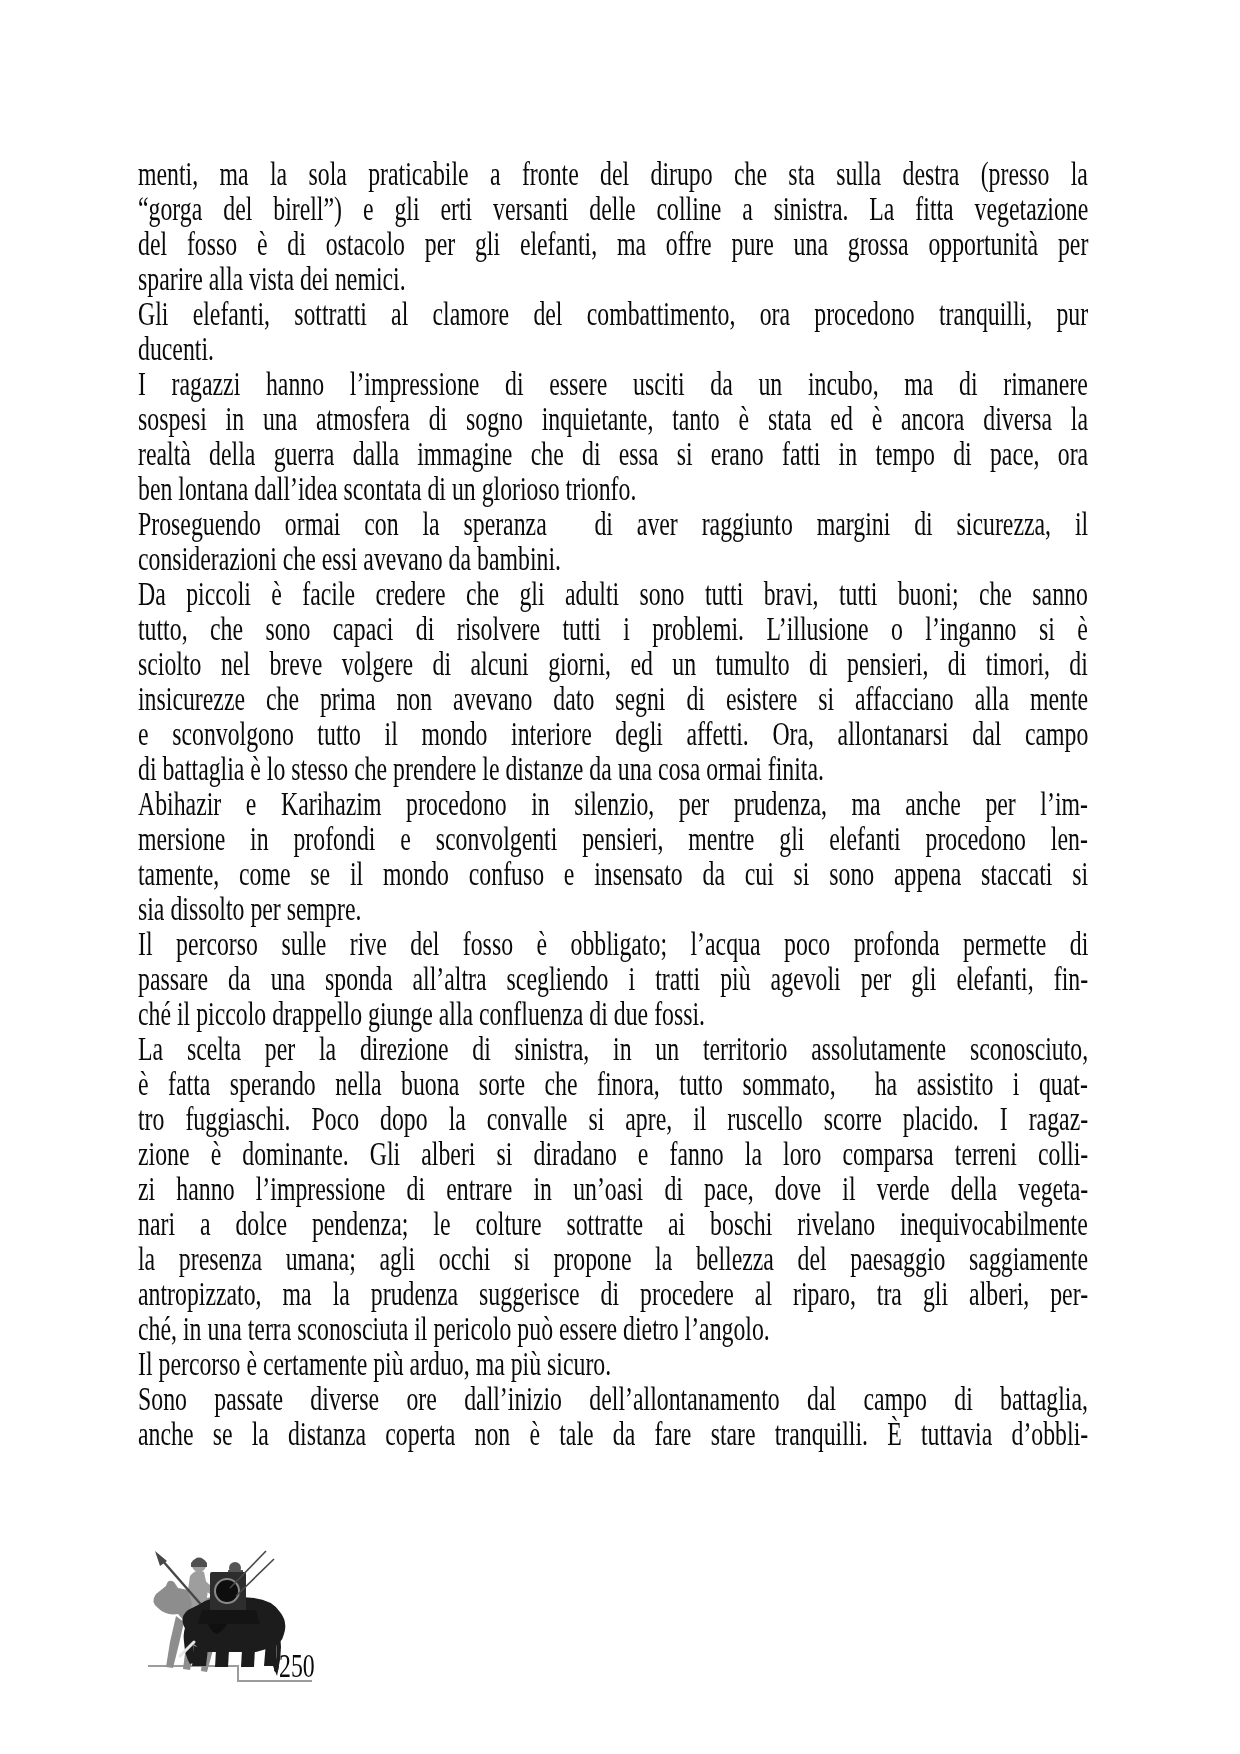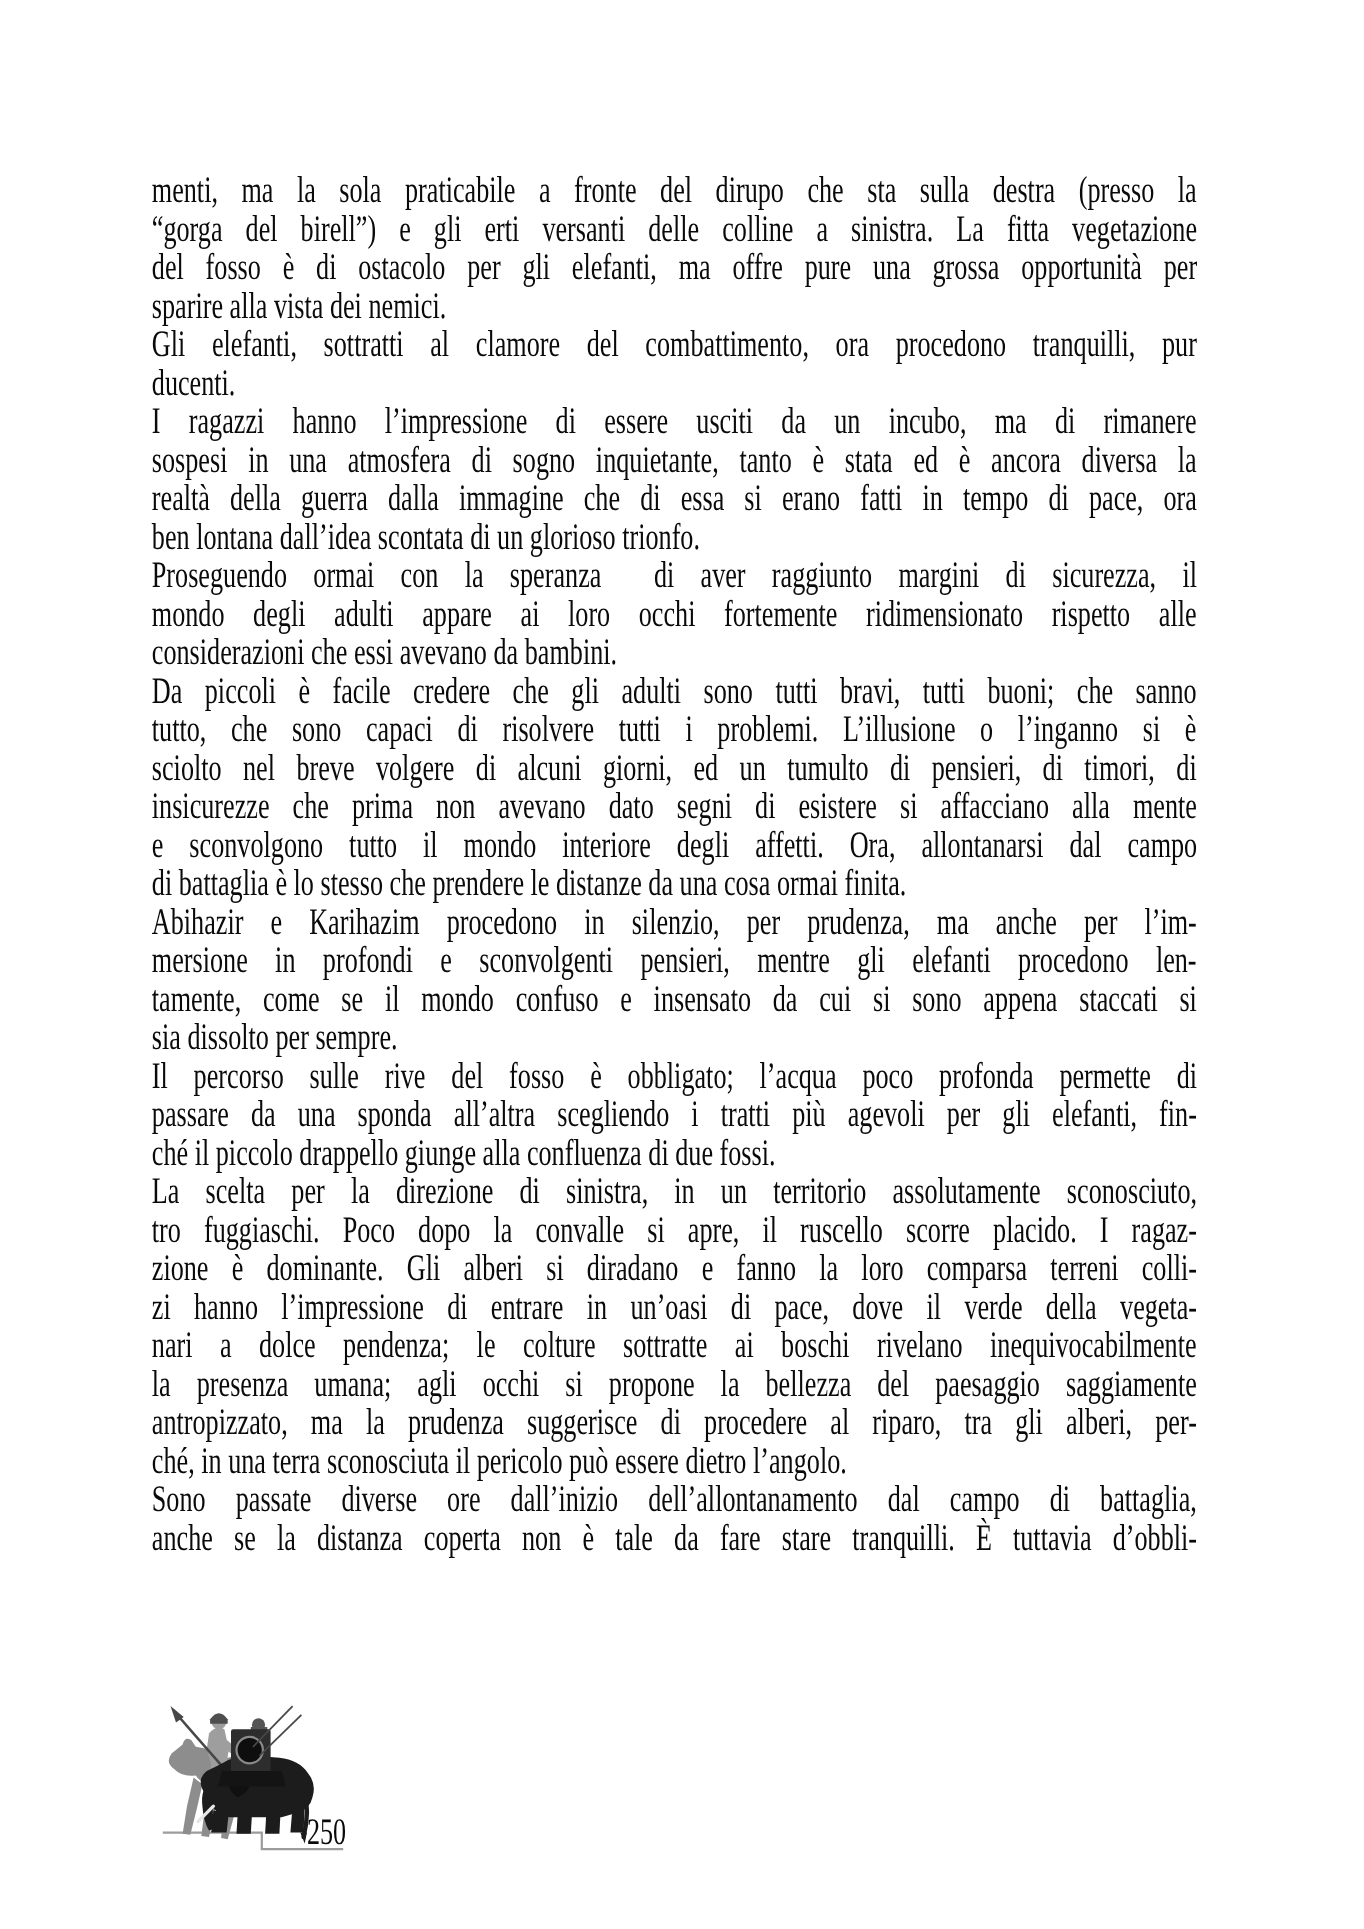--- a/index.html
+++ b/index.html
@@ -49,43 +49,44 @@
       <div class="line"><span class="fit" style="word-spacing: 21.3956px;">“gorga del birell”) e gli erti versanti delle colline a sinistra. La fitta vegetazione</span></div>
       <div class="line"><span class="fit" style="word-spacing: 19.7959px;">del fosso è di ostacolo per gli elefanti, ma offre pure una grossa opportunità per</span></div>
       <div class="line"><span class="fit">sparire alla vista dei nemici.</span></div>
       <div class="line"><span class="fit" style="word-spacing: 26.1143px;">Gli elefanti, sottratti al clamore del combattimento, ora procedono tranquilli, pur</span></div>
       <div class="line"><span class="fit">ducenti.</span></div>
       <div class="line"><span class="fit" style="word-spacing: 28.1786px;">I ragazzi hanno l’impressione di essere usciti da un incubo, ma di rimanere</span></div>
       <div class="line"><span class="fit" style="word-spacing: 18.3673px;">sospesi in una atmosfera di sogno inquietante, tanto è stata ed è ancora diversa la</span></div>
       <div class="line"><span class="fit" style="word-spacing: 17.6095px;">realtà della guerra dalla immagine che di essa si erano fatti in tempo di pace, ora</span></div>
       <div class="line"><span class="fit">ben lontana dall’idea scontata di un glorioso trionfo.</span></div>
       <div class="line"><span class="fit" style="word-spacing: 25.5952px;">Proseguendo ormai con la speranza  di aver raggiunto margini di sicurezza, il</span></div>
-      <div class="line"><span class="fit" style="word-spacing: 28.6143px;">mondo degli adulti appare ai loro occhi fortemente ridimensionato rispetto alle</span></div>
       <div class="line"><span class="fit">considerazioni che essi avevano da bambini.</span></div>
       <div class="line"><span class="fit" style="word-spacing: 20.6531px;">Da piccoli è facile credere che gli adulti sono tutti bravi, tutti buoni; che sanno</span></div>
       <div class="line"><span class="fit" style="word-spacing: 23.4725px;">tutto, che sono capaci di risolvere tutti i problemi. L’illusione o l’inganno si è</span></div>
       <div class="line"><span class="fit" style="word-spacing: 19.2959px;">sciolto nel breve volgere di alcuni giorni, ed un tumulto di pensieri, di timori, di</span></div>
       <div class="line"><span class="fit" style="word-spacing: 21.4286px;">insicurezze che prima non avevano dato segni di esistere si affacciano alla mente</span></div>
       <div class="line"><span class="fit" style="word-spacing: 25.1948px;">e sconvolgono tutto il mondo interiore degli affetti. Ora, allontanarsi dal campo</span></div>
       <div class="line"><span class="fit">di battaglia è lo stesso che prendere le distanze da una cosa ormai finita.</span></div>
       <div class="line"><span class="fit" style="word-spacing: 26.6494px;">Abihazir e Karihazim procedono in silenzio, per prudenza, ma anche per l’im-</span></div>
       <div class="line"><span class="fit" style="word-spacing: 27.0143px;">mersione in profondi e sconvolgenti pensieri, mentre gli elefanti procedono len-</span></div>
       <div class="line"><span class="fit" style="word-spacing: 19.7245px;">tamente, come se il mondo confuso e insensato da cui si sono appena staccati si</span></div>
       <div class="line"><span class="fit">sia dissolto per sempre.</span></div>
       <div class="line"><span class="fit" style="word-spacing: 25.0119px;">Il percorso sulle rive del fosso è obbligato; l’acqua poco profonda permette di</span></div>
       <div class="line"><span class="fit" style="word-spacing: 20.1648px;">passare da una sponda all’altra scegliendo i tratti più agevoli per gli elefanti, fin-</span></div>
       <div class="line"><span class="fit">ché il piccolo drappello giunge alla confluenza di due fossi.</span></div>
       <div class="line"><span class="fit" style="word-spacing: 25.4675px;">La scelta per la direzione di sinistra, in un territorio assolutamente sconosciuto,</span></div>
+      <div class="line"><span class="fit" style="word-spacing: 19.3673px;">è fatta sperando nella buona sorte che finora, tutto sommato,  ha assistito i quat-</span></div>
       <div class="line"><span class="fit" style="word-spacing: 21.4725px;">tro fuggiaschi. Poco dopo la convalle si apre, il ruscello scorre placido. I ragaz-</span></div>
       <div class="line"><span class="fit" style="word-spacing: 21.6264px;">zione è dominante. Gli alberi si diradano e fanno la loro comparsa terreni colli-</span></div>
       <div class="line"><span class="fit" style="word-spacing: 21.7802px;">zi hanno l’impressione di entrare in un’oasi di pace, dove il verde della vegeta-</span></div>
       <div class="line"><span class="fit" style="word-spacing: 27.1143px;">nari a dolce pendenza; le colture sottratte ai boschi rivelano inequivocabilmente</span></div>
       <div class="line"><span class="fit" style="word-spacing: 25.2857px;">la presenza umana; agli occhi si propone la bellezza del paesaggio saggiamente</span></div>
       <div class="line"><span class="fit" style="word-spacing: 21.5119px;">antropizzato, ma la prudenza suggerisce di procedere al riparo, tra gli alberi, per-</span></div>
       <div class="line"><span class="fit">ché, in una terra sconosciuta il pericolo può essere dietro l’angolo.</span></div>
+      <div class="line"><span class="fit">Il percorso è certamente più arduo, ma più sicuro.</span></div>
       <div class="line"><span class="fit" style="word-spacing: 30.5714px;">Sono passate diverse ore dall’inizio dell’allontanamento dal campo di battaglia,</span></div>
       <div class="line"><span class="fit" style="word-spacing: 18.9388px;">anche se la distanza coperta non è tale da fare stare tranquilli. È tuttavia d’obbli-</span></div>
     </div>
 
   <svg class="illus" viewBox="0 0 196 142" aria-hidden="true">
 
     <polyline class="c-rule" points="2,120 92,120 92,135 166,135" stroke-width="2"></polyline>
 
     <g>
       <path class="c-horse" d="M12,62 Q4,56 10,48 L20,40 Q22,32 28,36 L32,42 Q48,44 58,52 L76,58 L76,78 L58,82 Q40,80 32,68 Q20,70 12,62 Z"></path>

